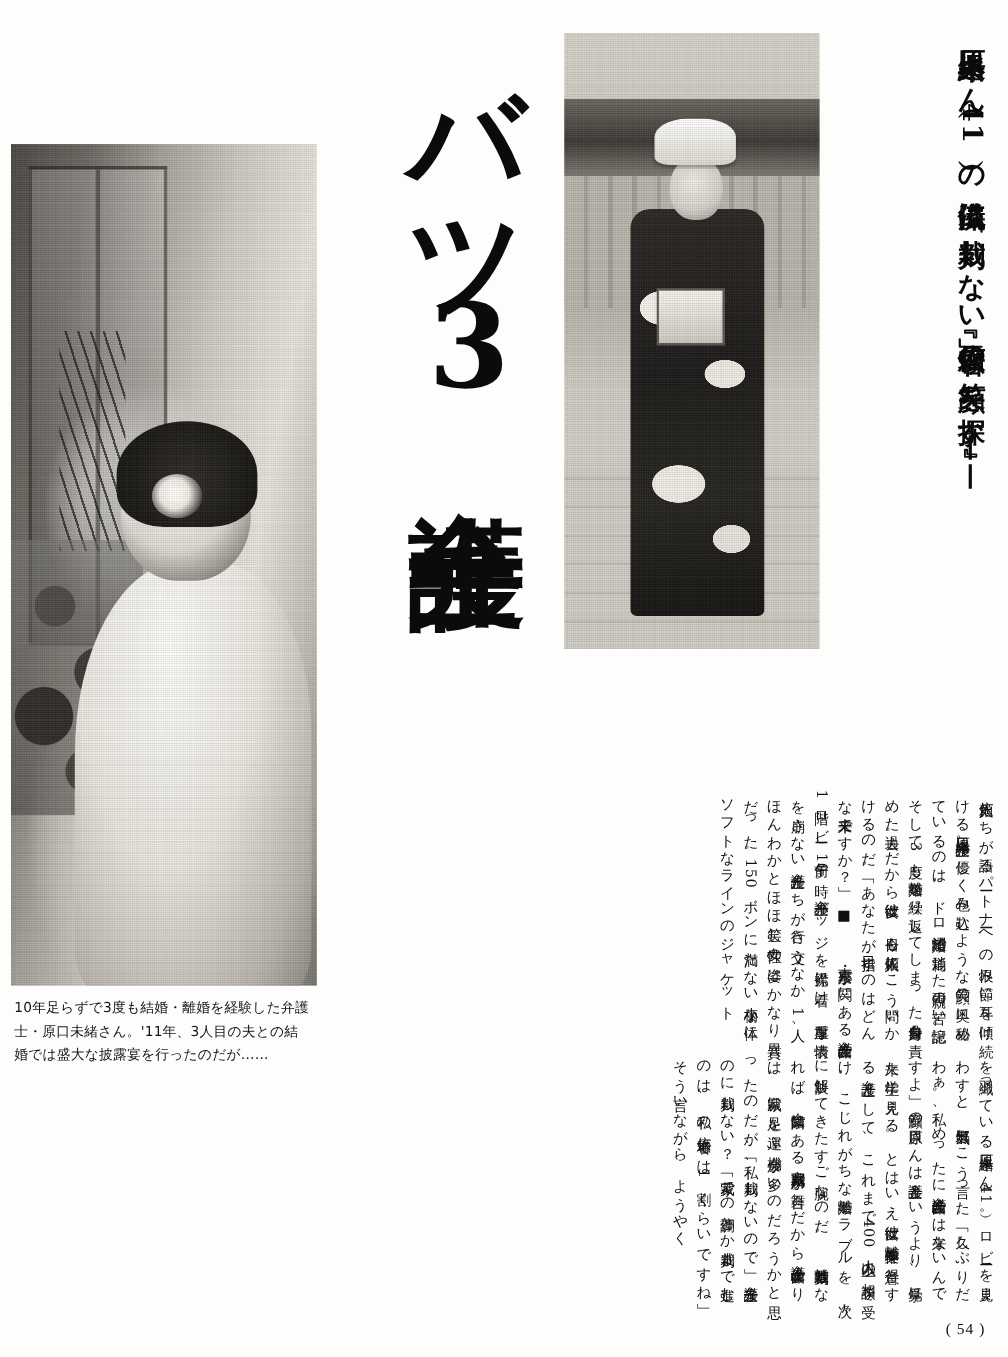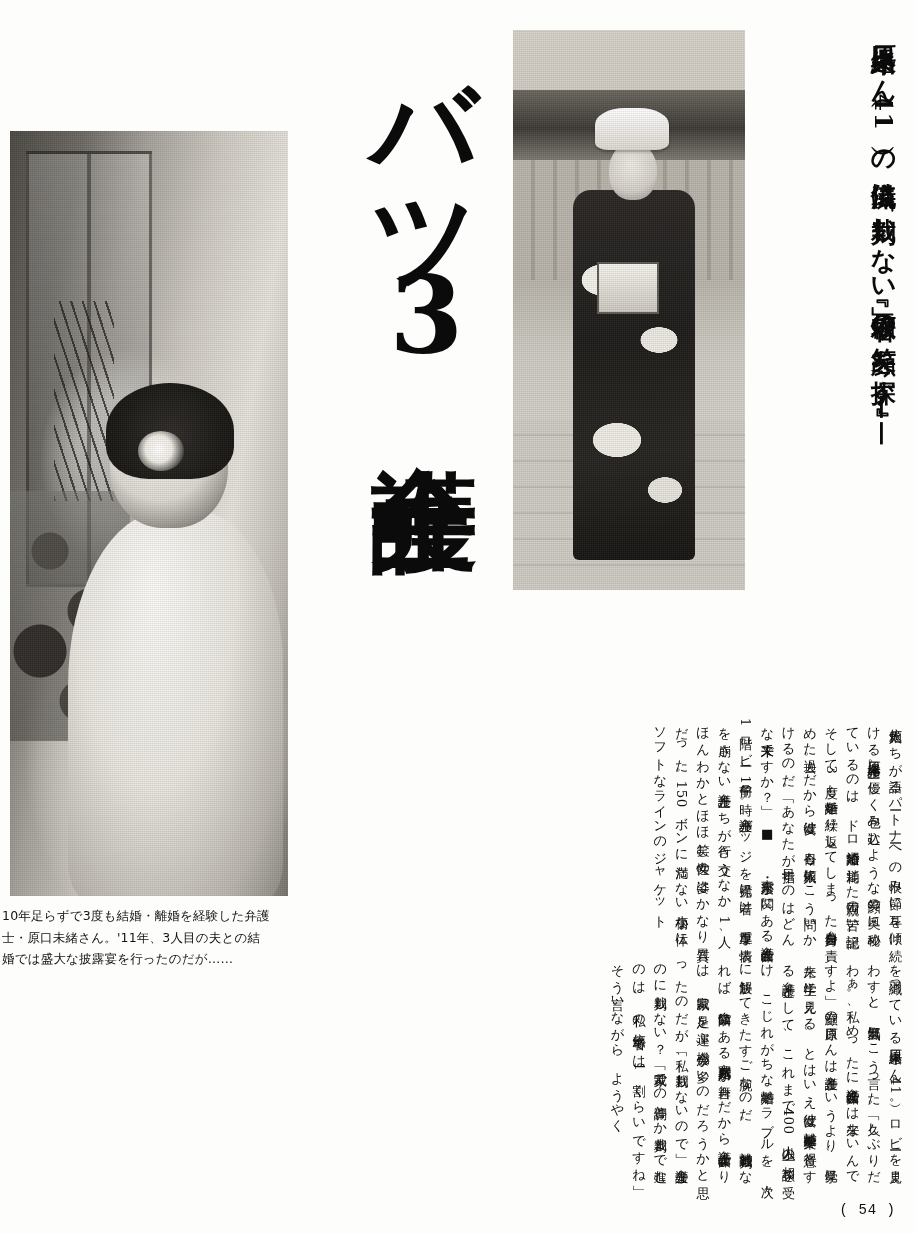--- a/index.html
+++ b/index.html
@@ -158,21 +158,21 @@
     position: absolute;
     left: 84px; top: 232px;
     width: 58px; height: 48px;
     background: linear-gradient(180deg, #f6f4ee, #cdc9c1);
     border: 2px solid #5e5a53;
   }
 
   
   #left-caption {
     position: absolute;
-    left: 2px;
+    left: 13px;
     top: 905px;
     width: 268px;
     font-size: 12.5px;
     line-height: 1.72;
     color: #141414;
     letter-spacing: .2px;
   }
 
   
   #big-title {
@@ -229,21 +229,21 @@
     top: 955px;
     height: 222px;
     width: 298px;
   }
 
   
   #page-number {
     position: absolute;
     right: 20px;
     bottom: 16px;
-    font-family: Liberation Mono, monospace;
+    font-family: Liberation Serif, serif;
     font-size: 14px;
     color: #111;
     letter-spacing: 1px;
   }
 </style>
 </head>
 <body>
 
 <div id="page">
 

